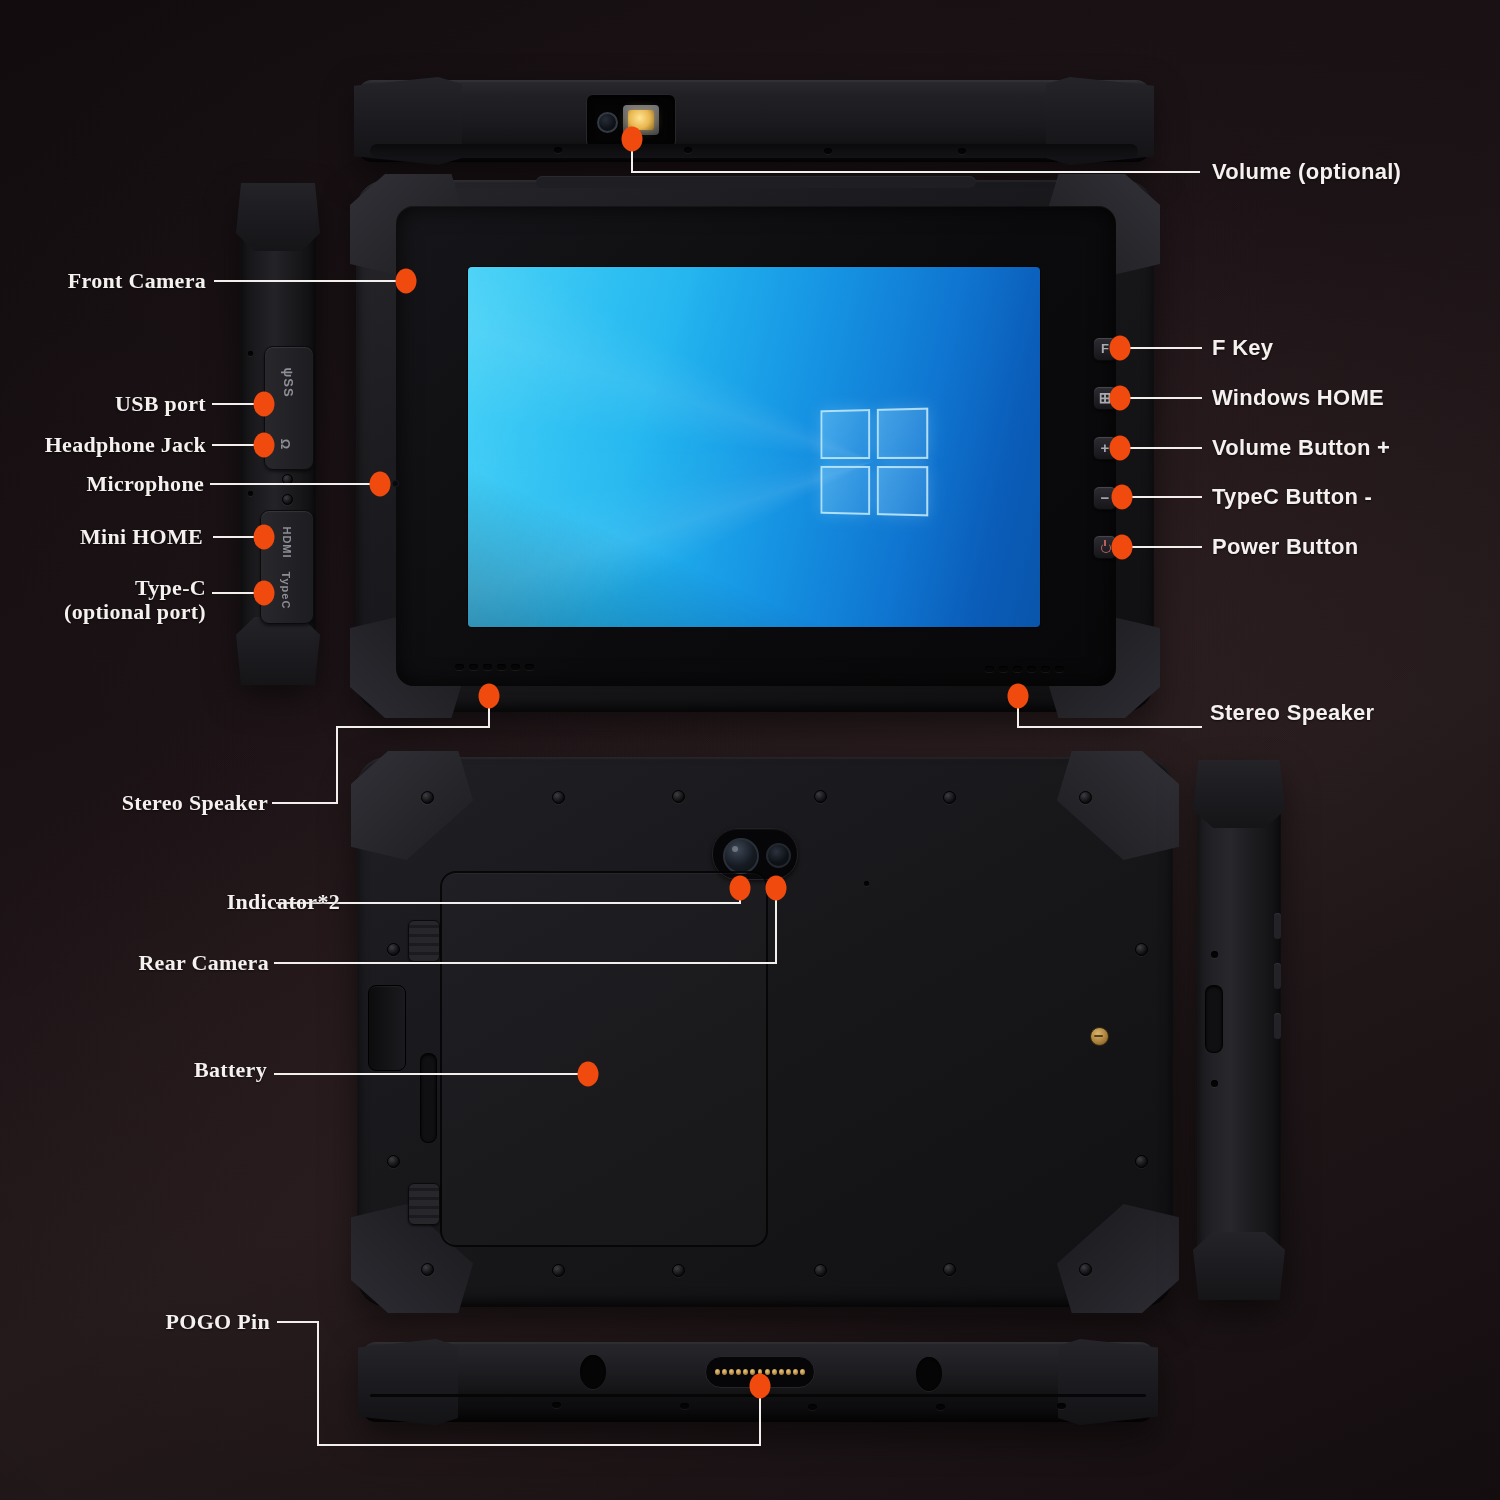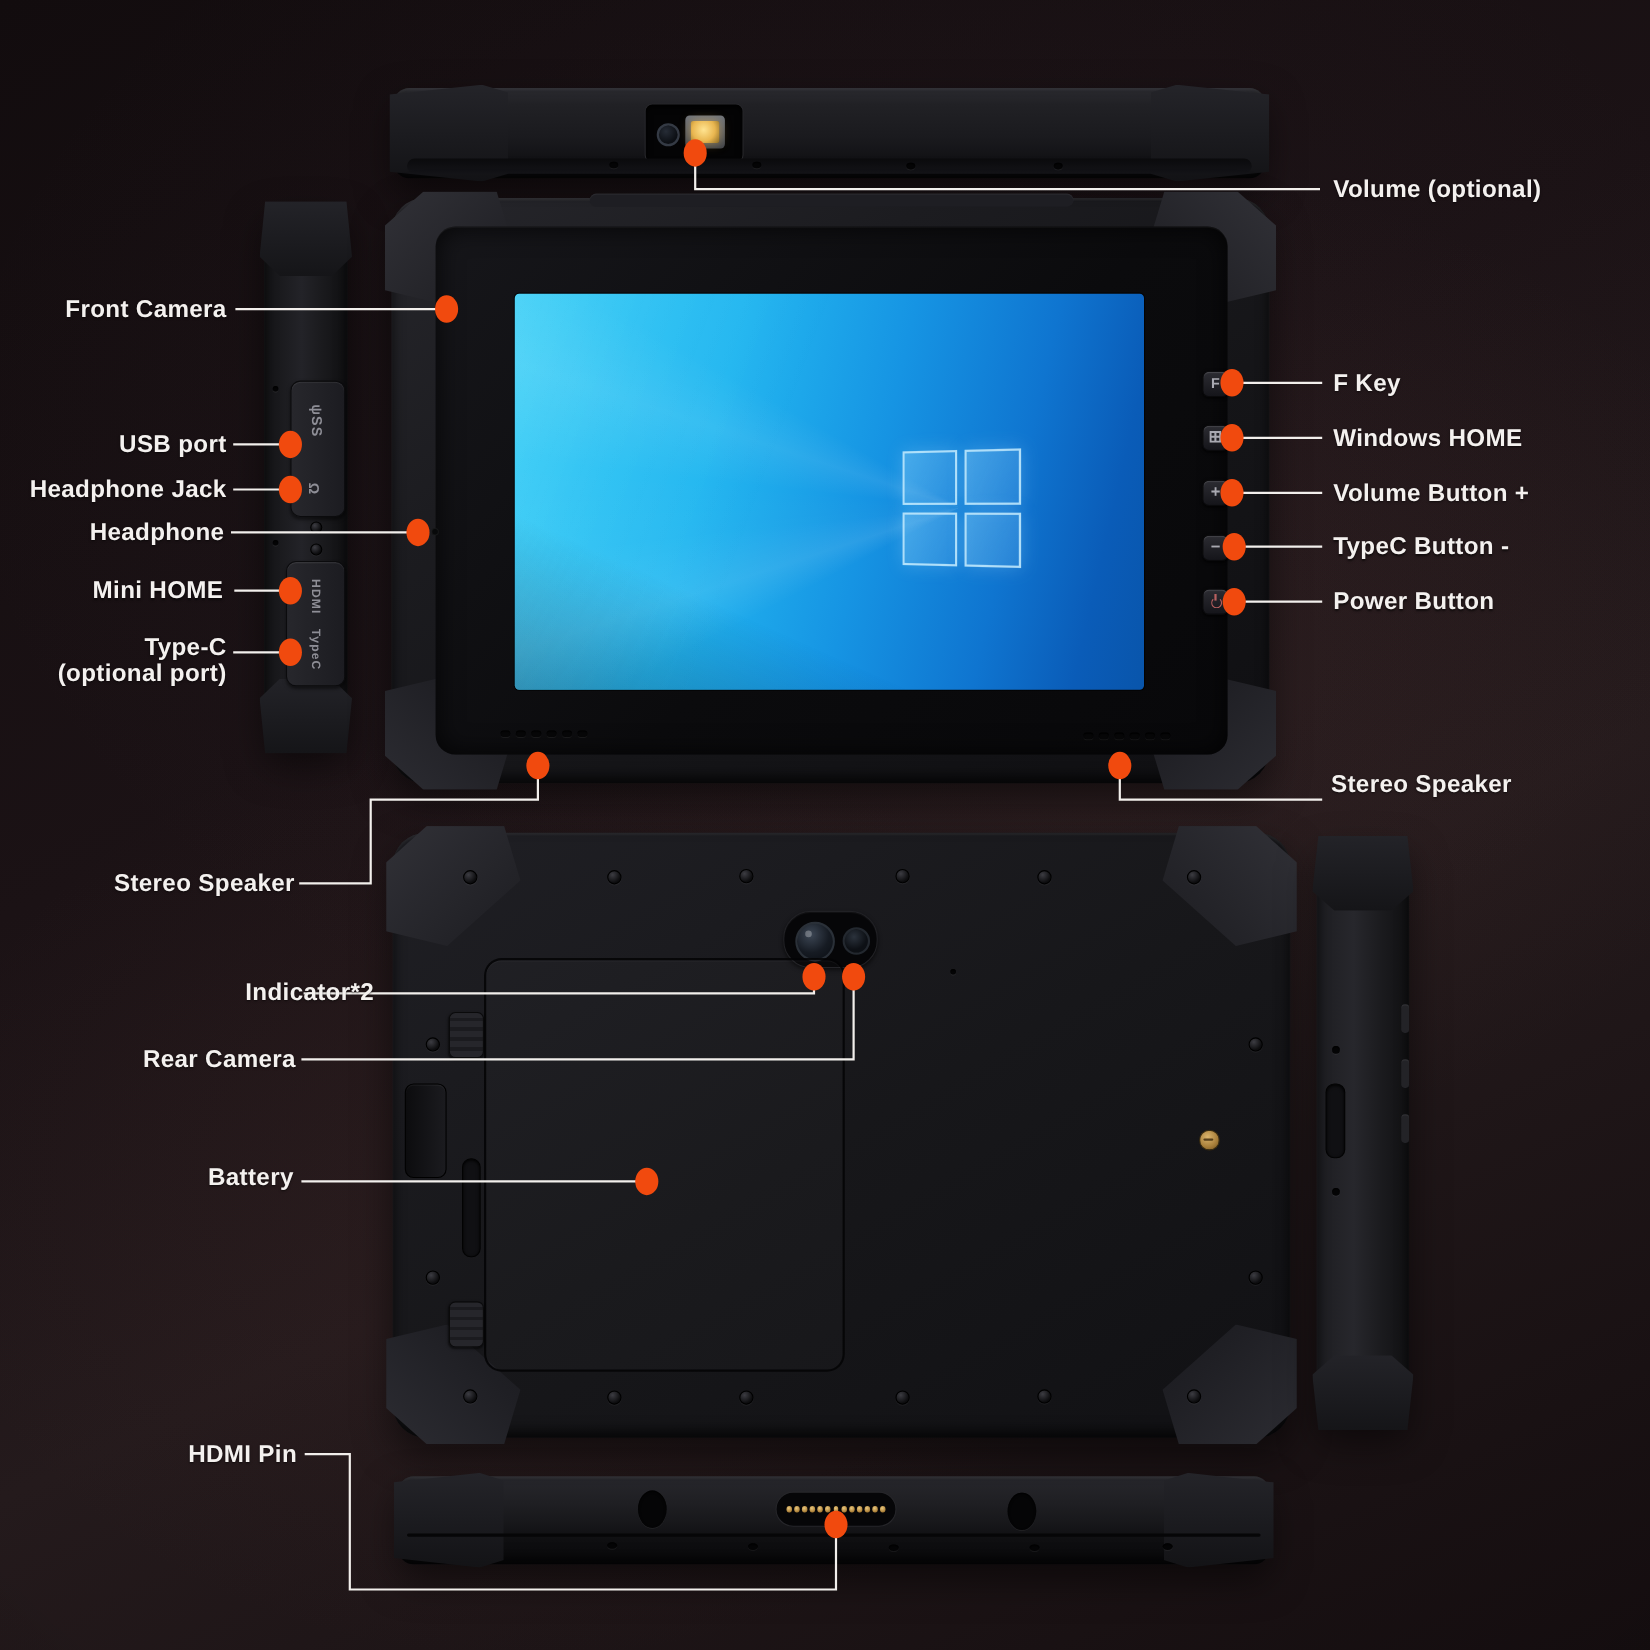--- a/index.html
+++ b/index.html
@@ -113,21 +113,21 @@
   .clip{position:absolute;width:36px;height:84px;border-radius:8px;border:1px solid #000;
     background:linear-gradient(90deg,#0c0c0e,#1b1b1f);box-shadow:inset 0 1px 1px rgba(255,255,255,.05);}
   .goldscrew{position:absolute;width:17px;height:17px;border-radius:50%;border:1px solid #3a2c10;
     background:radial-gradient(circle at 40% 33%,#dab46c,#a87f3a 58%,#6a4d1d);}
   .goldscrew::after{content:"";position:absolute;left:3px;top:7px;width:9px;height:2px;background:rgba(60,40,10,.8);border-radius:1px;}
   .bump3{position:absolute;width:7px;height:26px;border-radius:3px;background:#232327;box-shadow:inset 0 1px 1px rgba(255,255,255,.07);}
 
   
   .lbl{position:absolute;z-index:7;color:#f4f1ef;font:600 22px/26px "Liberation Sans",sans-serif;
     letter-spacing:.3px;white-space:nowrap;text-shadow:0 1px 2px rgba(0,0,0,.6);}
-  .lbl.ra{text-align:right;}
+  .lbl.ra{text-align:right;font-family:Liberation Serif, serif;}
   svg.overlay{position:absolute;left:0;top:0;z-index:6;pointer-events:none;}
 </style>
 </head>
 <body>
 
 <div class="stage">
 
   <div class="view" style="left:358px;top:80px;width:792px;height:82px;">
     <div class="shell r14" style="background:linear-gradient(180deg,#2b2b30 0%,#212125 18%,#1a1a1e 55%,#121215 78%,#0d0d0f 100%);"></div>
     <div class="hcap l"></div>
@@ -333,30 +333,30 @@
       <ellipse cx="776" cy="888" rx="10.5" ry="12.5"></ellipse>
       <ellipse cx="588" cy="1074" rx="10.5" ry="12.5"></ellipse>
       <ellipse cx="760" cy="1386" rx="10.5" ry="12.5"></ellipse>
     </g>
   </svg>
 
   <div class="lbl" style="left:1212px;top:159px;">Volume (optional)</div>
   <div class="lbl ra" style="right:1294px;top:268px;">Front Camera</div>
   <div class="lbl ra" style="right:1294px;top:391px;">USB port</div>
   <div class="lbl ra" style="right:1294px;top:432px;">Headphone Jack</div>
-  <div class="lbl ra" style="right:1296px;top:471px;">Headphone</div>
+  <div class="lbl ra" style="right:1296px;top:471px;">Microphone</div>
   <div class="lbl ra" style="right:1297px;top:524px;">Mini HOME</div>
   <div class="lbl ra" style="right:1294px;top:575px;">Type-C</div>
   <div class="lbl ra" style="right:1294px;top:599px;">(optional port)</div>
   <div class="lbl" style="left:1212px;top:335px;">F Key</div>
   <div class="lbl" style="left:1212px;top:385px;">Windows HOME</div>
   <div class="lbl" style="left:1212px;top:435px;">Volume Button +</div>
   <div class="lbl" style="left:1212px;top:484px;">TypeC Button -</div>
   <div class="lbl" style="left:1212px;top:534px;">Power Button</div>
   <div class="lbl" style="left:1210px;top:700px;">Stereo Speaker</div>
   <div class="lbl ra" style="right:1232px;top:790px;">Stereo Speaker</div>
   <div class="lbl ra" style="right:1160px;top:889px;">Indicator*2</div>
   <div class="lbl ra" style="right:1231px;top:950px;">Rear Camera</div>
   <div class="lbl ra" style="right:1233px;top:1057px;">Battery</div>
-  <div class="lbl ra" style="right:1230px;top:1309px;">HDMI Pin</div>
+  <div class="lbl ra" style="right:1230px;top:1309px;">POGO Pin</div>
 
   <div class="vignette"></div>
 </div>
 
 </body></html>

